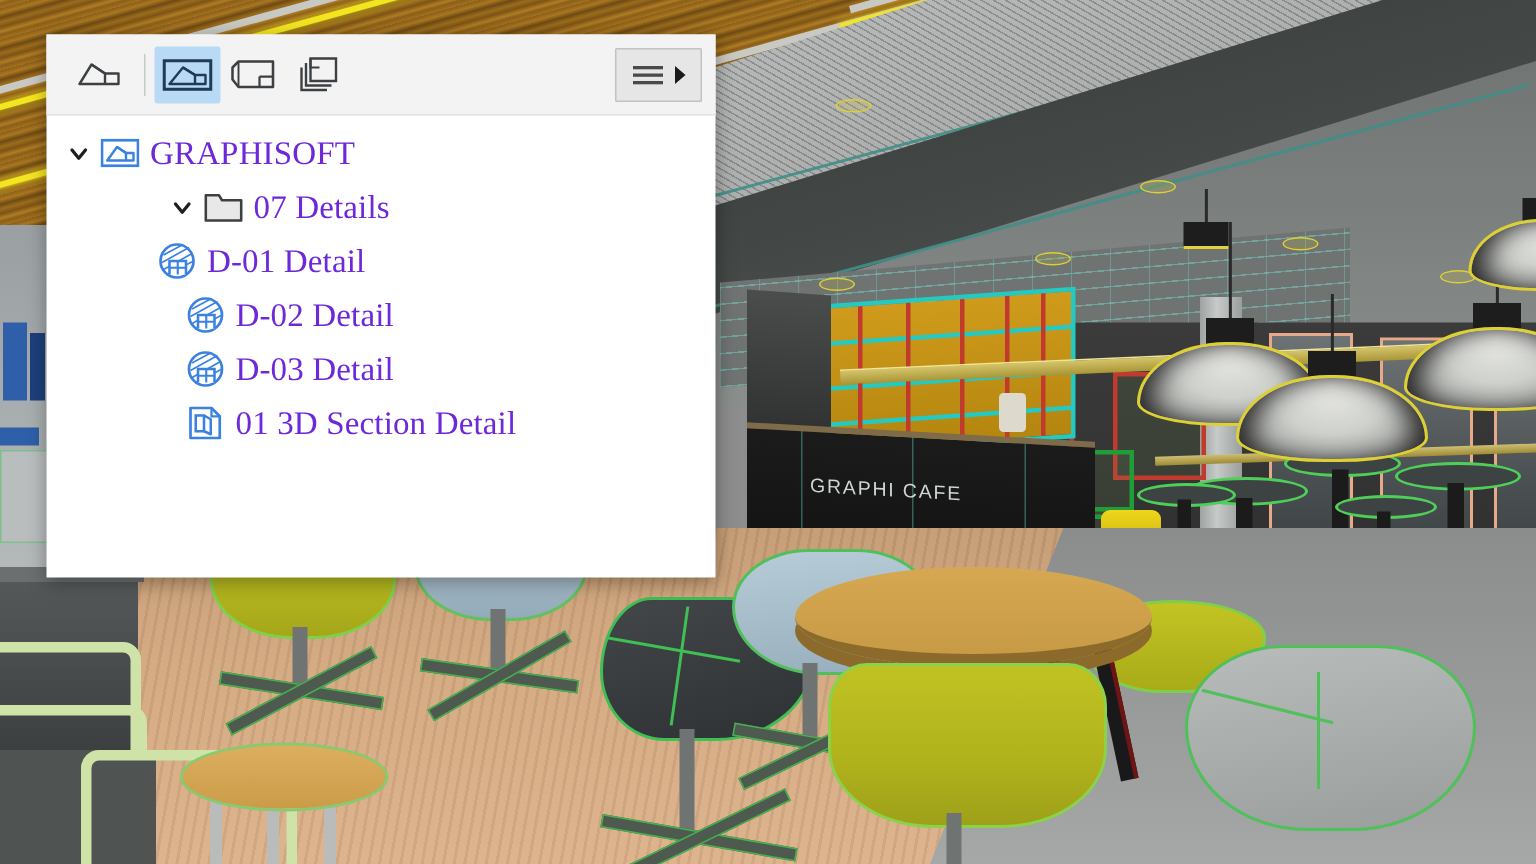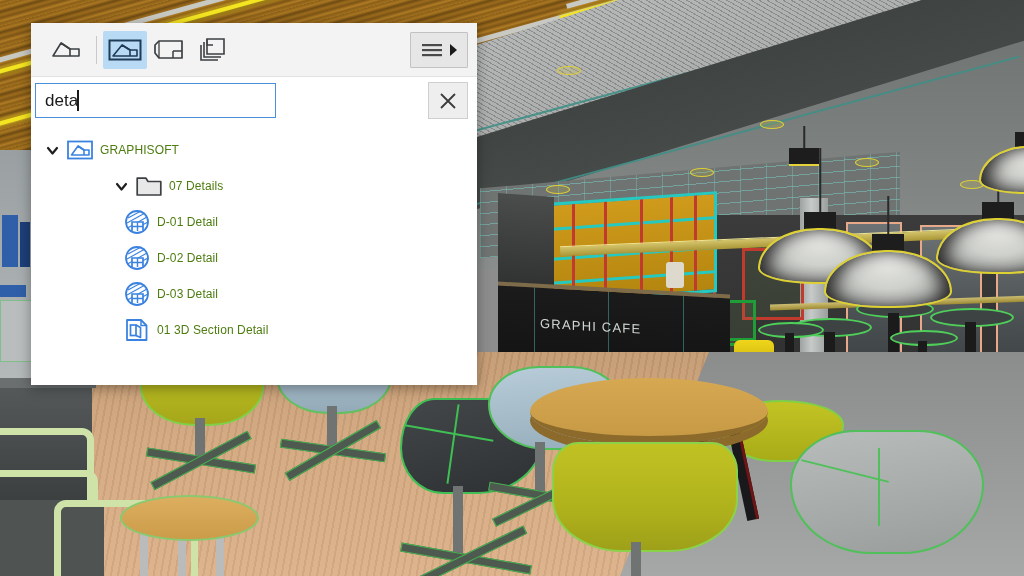--- a/index.html
+++ b/index.html
@@ -266,21 +266,21 @@
     box-shadow: 1px 2px 3px rgba(0,0,0,.28);
     white-space:nowrap; z-index:20;
     font-family:"Liberation Sans", sans-serif;
   }
 
   #tree { flex:1; padding:7px 0 0 0; overflow:hidden; }
   .node {
     display:flex; align-items:center; height:36px; cursor:pointer; gap:7px;
   }
   .twisty { width:15px; height:15px; flex:0 0 auto; display:flex; align-items:center; justify-content:center; }
-  .node-label { font-size:12px; color:#4d7c0f; letter-spacing:.1px; font-family:Liberation Sans, sans-serif; }
+  .node-label { font-size:22px; color:#6d28d9; letter-spacing:.1px; font-family:Liberation Serif, serif; }
   .node-icon { width:26px; height:22px; flex:0 0 auto; display:flex; align-items:center; justify-content:center; }
 </style>
 </head>
 <body>
 
 <div id="stage">
 
   <div id="scene">
 
     <div class="ceiling-base"></div>
@@ -517,31 +517,20 @@
           <rect x="1" y="2" width="20" height="2.2" fill="#4a4a4a"></rect>
           <rect x="1" y="7" width="20" height="2.2" fill="#4a4a4a"></rect>
           <rect x="1" y="12" width="20" height="2.2" fill="#4a4a4a"></rect>
         </svg>
         <svg width="10" height="14" viewBox="0 0 10 14">
           <path d="M2 1 L9 7 L2 13 Z" fill="#1a1a1a"></path>
         </svg>
       </div>
     </div>
 
-    <div id="searchrow">
-      <div class="search-wrap">
-        <input id="search-input" type="text" value="deta" placeholder="" style="">
-        <div class="caret"></div>
-      </div>
-      <div id="clear-btn" title="Clear">
-        <svg width="22" height="22" viewBox="0 0 22 22">
-          <path d="M4 4 L18 18 M18 4 L4 18" stroke="#3b3b3b" stroke-width="1.8" fill="none"></path>
-        </svg>
-      </div>
-    </div>
 
     <div id="tree">
         <div class="node" style="padding-left: 14px;">
           <span class="twisty">
             <svg width="15" height="15" viewBox="0 0 15 15">
               <path d="M3 5 L7.5 10.5 L12 5" fill="none" stroke="#1f1f1f" stroke-width="2.2" stroke-linecap="round" stroke-linejoin="round"></path>
             </svg>
           </span>
           <span class="node-icon">
             <svg width="26" height="20" viewBox="0 0 26 20">
@@ -558,21 +547,21 @@
               <path d="M3 5 L7.5 10.5 L12 5" fill="none" stroke="#1f1f1f" stroke-width="2.2" stroke-linecap="round" stroke-linejoin="round"></path>
             </svg>
           </span>
           <span class="node-icon">
             <svg width="26" height="21" viewBox="0 0 26 21">
               <path d="M1.2 5.5 L1.2 19 L24.8 19 L24.8 5.5 L12 5.5 L10 2.2 L1.2 2.2 Z" fill="#e8e8e8" stroke="#3c4043" stroke-width="1.7" stroke-linejoin="round"></path>
             </svg>
           </span>
           <span class="node-label">07 Details</span>
         </div>
-        <div class="node" style="padding-left: 71px;">
+        <div class="node" style="padding-left: 52px;">
           <span class="twisty"></span>
           <span class="node-icon">
             <svg width="26" height="26" viewBox="0 0 26 26">
               <circle cx="13" cy="13" r="11" fill="#ffffff" stroke="#3b82e0" stroke-width="1.8"></circle>
               <path d="M4 9 L17 2 M3 14 L21 4 M3.5 19 L23 8 M6 22.5 L24 13" stroke="#3b82e0" stroke-width="1.1" fill="none"></path>
               <path d="M8 22 L8 13 L19 13 L19 22" stroke="#3b82e0" stroke-width="1.7" fill="#ffffff"></path>
               <path d="M13.5 13 L13.5 22 M8 17.5 L19 17.5" stroke="#3b82e0" stroke-width="1.4"></path>
             </svg>
           </span>
           <span class="node-label">D-01 Detail</span>

